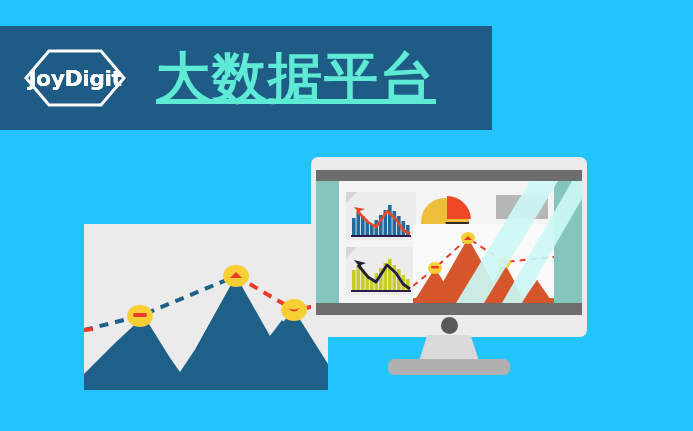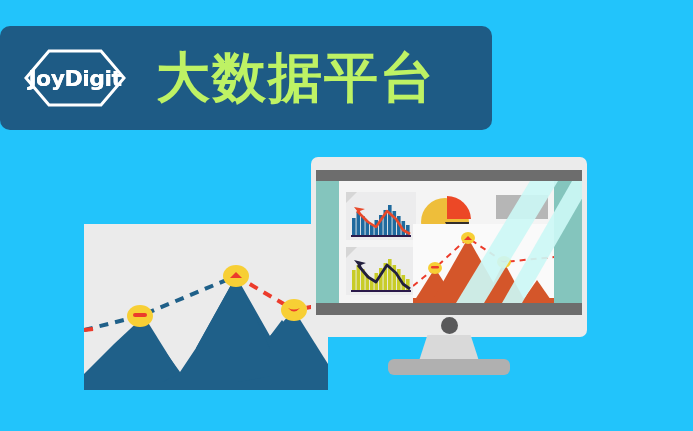--- a/index.html
+++ b/index.html
@@ -7,41 +7,42 @@
     width:693px;height:431px;overflow:hidden;
     font-family:"Liberation Sans","DejaVu Sans",sans-serif;
     background:#22c4fb;
     position:relative;
   }
   #stage{position:absolute;inset:0;width:693px;height:431px;overflow:hidden;background:#22c4fb;}
 
   
   .banner{
     position:absolute;left:0;top:26px;width:492px;height:104px;
-    background:#1e5b85;display:flex;align-items:center;border-radius:10px;
+    background:#1e5b85;display:flex;align-items:center;
   }
   .logo-block{
     position:relative;width:122px;height:92px;margin-left:14px;
     display:flex;flex-direction:column;align-items:center;justify-content:center;
   }
   .hexwrap{position:relative;width:104px;height:58px;display:flex;align-items:center;justify-content:center;}
   .hexwrap svg{position:absolute;left:50%;top:50%;transform:translate(-50%,-50%);}
   .logo-word{
     position:relative;z-index:3;color:#ffffff;font-size:22px;font-weight:bold;
     letter-spacing:-0.5px;font-family:"DejaVu Sans",sans-serif;
     text-shadow:0 0 0 #fff;white-space:nowrap;
   }
   .logo-sub{
     color:#ffffff;font-size:20px;font-weight:bold;letter-spacing:1px;
     margin-top:2px;white-space:nowrap;
   }
   .banner-title{
-    color:#bef264;font-size:54px;font-weight:bold;letter-spacing:2px;
+    color:#5eead4;font-size:54px;font-weight:bold;letter-spacing:2px;
     margin-left:20px;line-height:1;white-space:nowrap;
     font-family:"DejaVu Sans","Liberation Sans",sans-serif;
+    text-decoration:underline;
   }
 
   
   .left-panel{
     position:absolute;left:84px;top:224px;width:244px;height:166px;
     background:#ebebeb;overflow:hidden;
   }
   .left-panel svg{display:block;}
 
   

